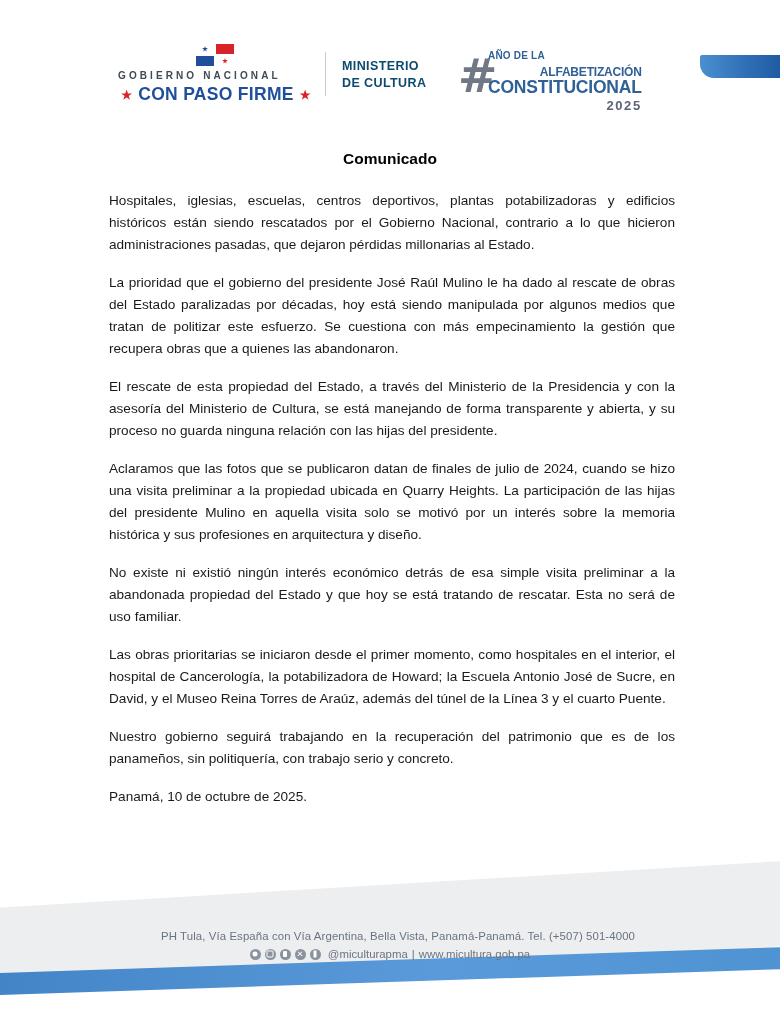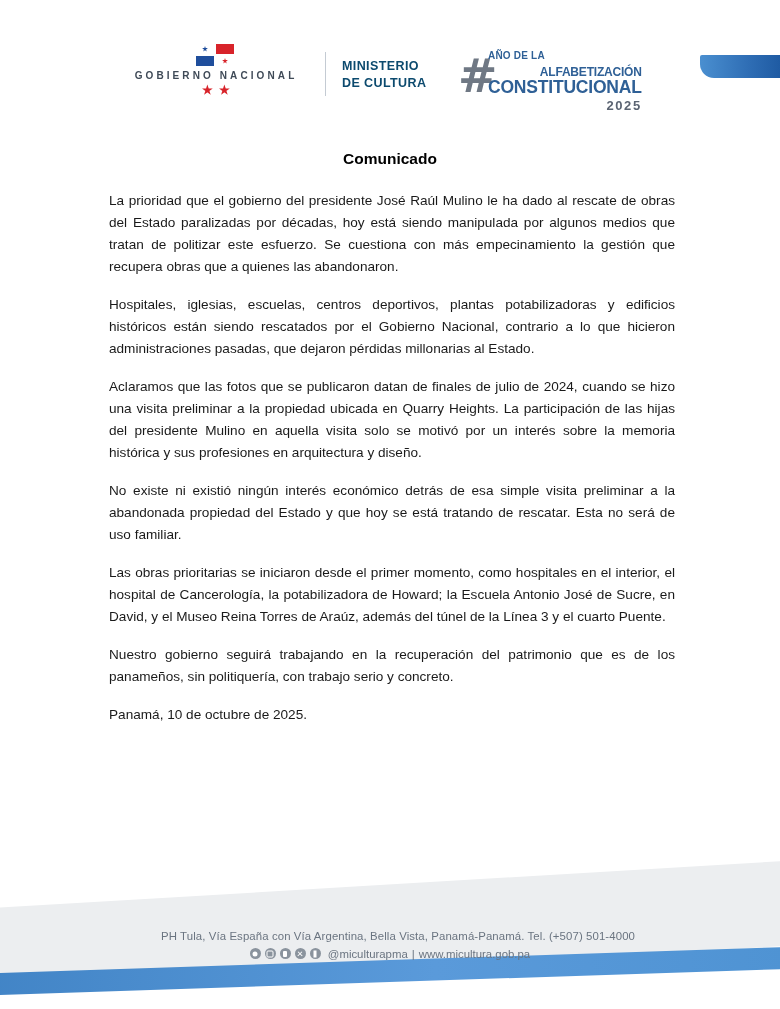--- a/index.html
+++ b/index.html
@@ -38,21 +38,20 @@
     left: 0;
     width: 780px;
     height: 80px;
   }
 
   .logo-gov {
     position: absolute;
     left: 118px;
     top: 6px;
     width: 196px;
-    text-align: center;
   }
   .flag {
     width: 40px;
     height: 22px;
     margin: 0 auto 4px auto;
     position: relative;
   }
   .flag .q {
     position: absolute;
     width: 18px;
@@ -214,21 +213,21 @@
     font-size: 11.4px;
     color: #6a7480;
     letter-spacing: 0.1px;
     padding-left: 16px;
   }
   .footer-line2 {
     margin-top: 6px;
     font-size: 11.4px;
     color: #6a7480;
     display: flex;
-    align-items: flex-start;
+    align-items: center;
     justify-content: center;
     gap: 4px;
   }
   .soc {
     display: inline-block;
     width: 11px;
     height: 11px;
     border-radius: 50%;
     background: #8a939d;
     position: relative;
@@ -270,20 +269,21 @@
         <div class="q q1"></div>
         <div class="q q2"></div>
         <div class="q q3"></div>
         <div class="q q4"></div>
         <div class="star-b"></div>
         <div class="star-r"></div>
       </div>
       <div class="gov-line1">GOBIERNO NACIONAL</div>
       <div class="gov-line2">
         <span class="star">★</span>
+        <span>CON PASO FIRME</span>
         <span class="star">★</span>
       </div>
     </div>
 
     <div class="logo-divider"></div>
 
     <div class="logo-min">
       <div>MINISTERIO</div>
       <div>DE CULTURA</div>
     </div>
@@ -296,22 +296,23 @@
         <div class="alf-3">CONSTITUCIONAL</div>
         <div class="alf-4">2025</div>
       </div>
     </div>
 
   </div>
 
   <div class="doc-title">Comunicado</div>
 
   <div class="content">
+    <p class="para">Hospitales, iglesias, escuelas, centros deportivos, plantas potabilizadoras y edificios históricos están siendo rescatados por el Gobierno Nacional, contrario a lo que hicieron administraciones pasadas, que dejaron pérdidas millonarias al Estado.</p>
     <p class="para">La prioridad que el gobierno del presidente José Raúl Mulino le ha dado al rescate de obras del Estado paralizadas por décadas, hoy está siendo manipulada por algunos medios que tratan de politizar este esfuerzo. Se cuestiona con más empecinamiento la gestión que recupera obras que a quienes las abandonaron.</p>
-    <p class="para">Hospitales, iglesias, escuelas, centros deportivos, plantas potabilizadoras y edificios históricos están siendo rescatados por el Gobierno Nacional, contrario a lo que hicieron administraciones pasadas, que dejaron pérdidas millonarias al Estado.</p>
+    <p class="para">El rescate de esta propiedad del Estado, a través del Ministerio de la Presidencia y con la asesoría del Ministerio de Cultura, se está manejando de forma transparente y abierta, y su proceso no guarda ninguna relación con las hijas del presidente.</p>
     <p class="para">Aclaramos que las fotos que se publicaron datan de finales de julio de 2024, cuando se hizo una visita preliminar a la propiedad ubicada en Quarry Heights. La participación de las hijas del presidente Mulino en aquella visita solo se motivó por un interés sobre la memoria histórica y sus profesiones en arquitectura y diseño.</p>
     <p class="para">No existe ni existió ningún interés económico detrás de esa simple visita preliminar a la abandonada propiedad del Estado y que hoy se está tratando de rescatar. Esta no será de uso familiar.</p>
     <p class="para">Las obras prioritarias se iniciaron desde el primer momento, como hospitales en el interior, el hospital de Cancerología, la potabilizadora de Howard; la Escuela Antonio José de Sucre, en David, y el Museo Reina Torres de Araúz, además del túnel de la Línea 3 y el cuarto Puente.</p>
     <p class="para">Nuestro gobierno seguirá trabajando en la recuperación del patrimonio que es de los panameños, sin politiquería, con trabajo serio y concreto.</p>
     <p class="para">Panamá, 10 de octubre de 2025.</p>
   </div>
 
   <div class="grey-wedge"></div>
   <div class="blue-wedge"></div>
   <div class="white-bottom"></div>

